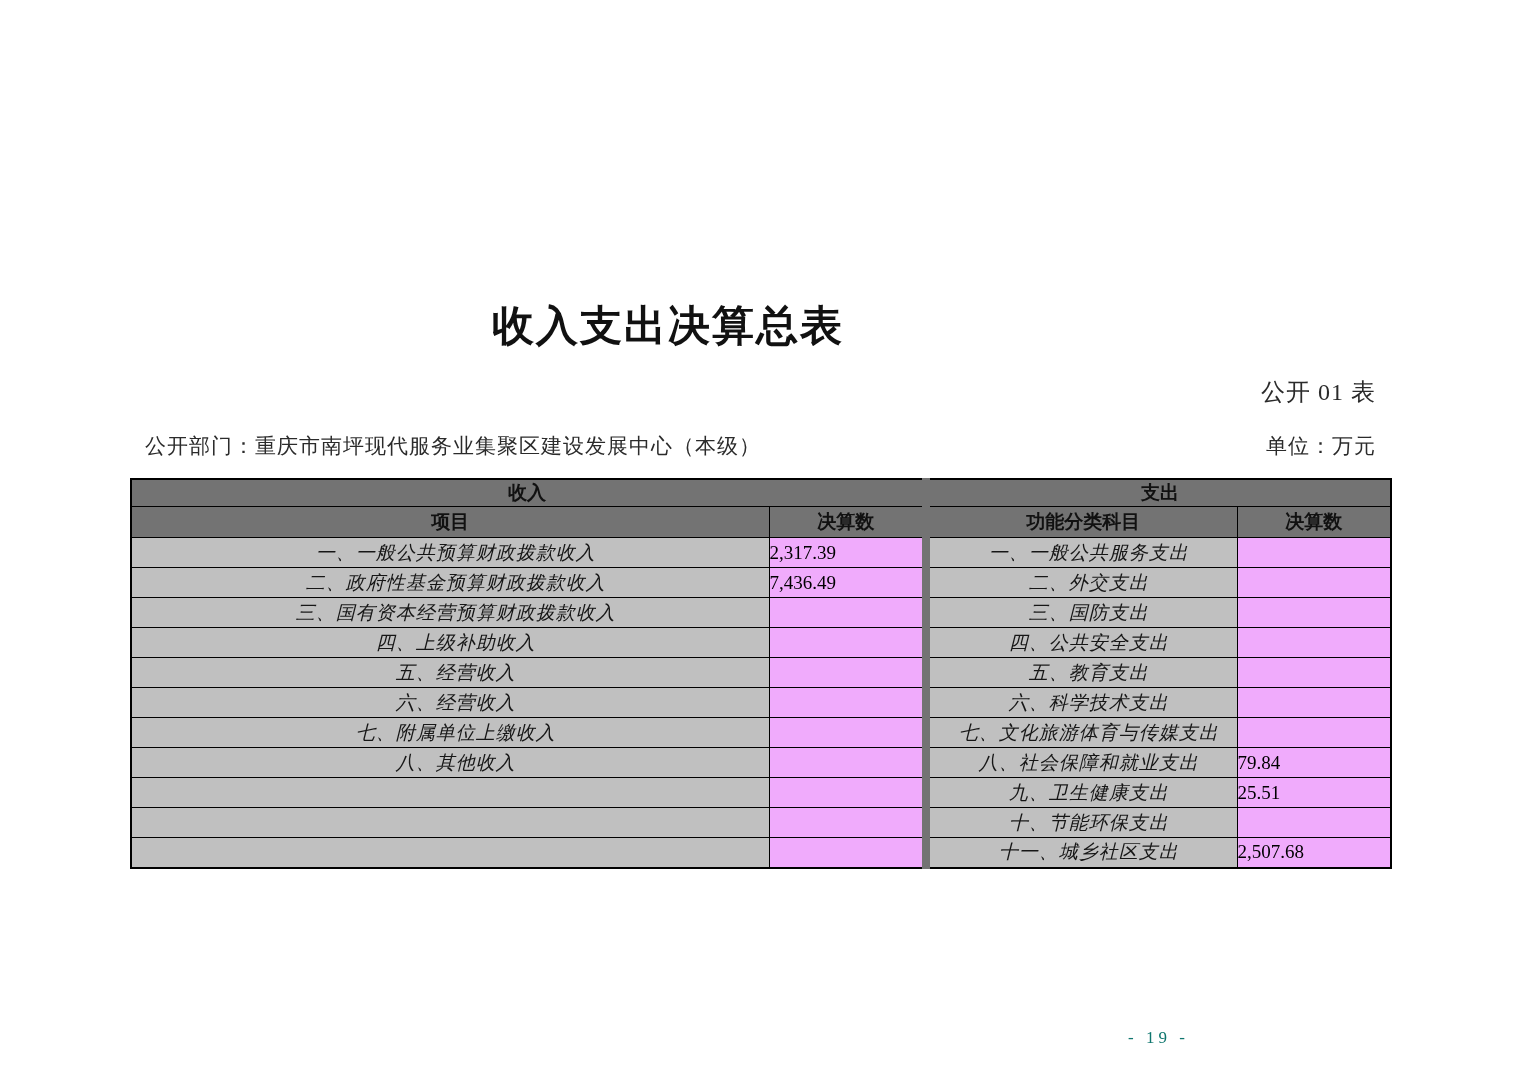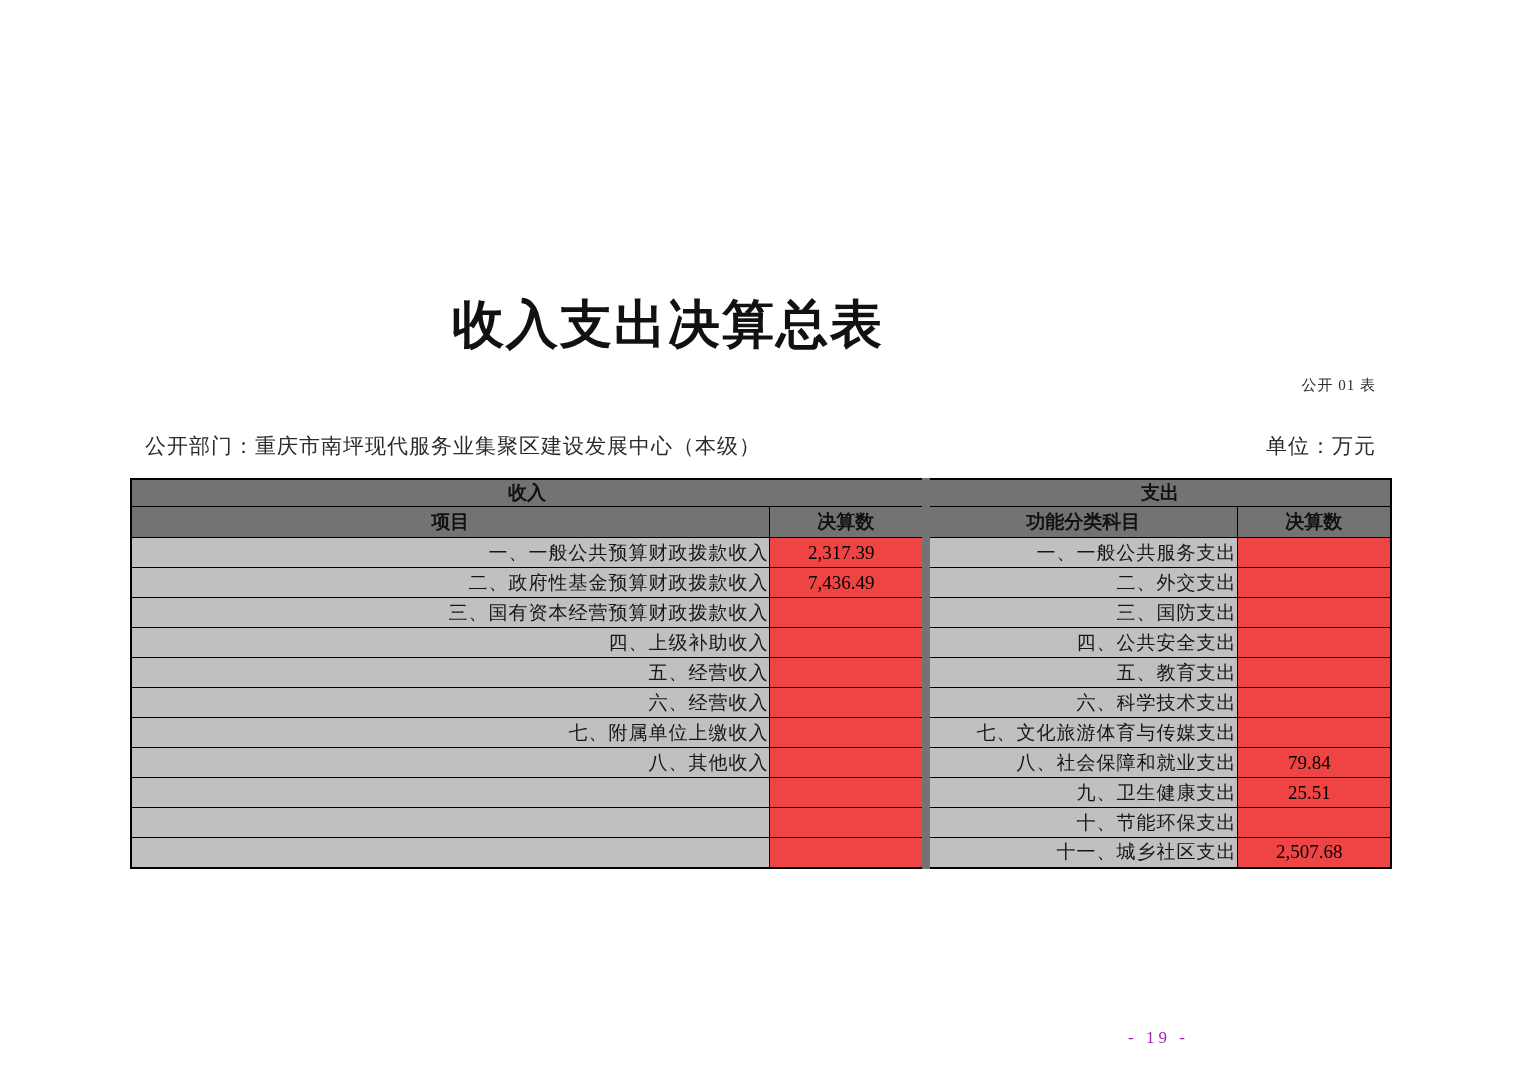--- a/index.html
+++ b/index.html
@@ -6,36 +6,36 @@
   html, body { background: #ffffff; }
   body {
     width: 1520px;
     height: 1074px;
     position: relative;
     font-family: "Liberation Serif", "DejaVu Serif", serif;
     color: #1a1a1a;
   }
   .doc-title {
     position: absolute;
-    top: 290px;
+    top: 298px;
     left: 0;
     width: 1336px;
     text-align: center;
-    font-size: 52px;
+    font-size: 42px;
     font-weight: bold;
     letter-spacing: 2px;
     color: #111111;
   }
   .form-code {
     position: absolute;
     top: 376px;
     left: 130px;
     width: 1246px;
     text-align: right;
-    font-size: 15px;
+    font-size: 24px;
     letter-spacing: 1px;
     color: #2b2b2b;
   }
   .meta-line {
     position: absolute;
     top: 432px;
     left: 130px;
     width: 1260px;
     font-size: 21px;
     letter-spacing: 1px;
@@ -62,39 +62,40 @@
     background: #737373;
     font-weight: bold;
     text-align: center;
     color: #111111;
   }
   .acct-table tr.h1 th { height: 27px; }
   .acct-table tr.h2 th { height: 31px; }
   .acct-table td { height: 30px; }
   .acct-table td.lbl {
     background: #c0c0c0;
-    text-align: right;
+    text-align: center;
     padding-left: 11px;
     letter-spacing: 1px;
     color: #161616;
+    font-style: italic;
   }
   .acct-table td.val {
-    background: #ef4444;
-    text-align: center;
+    background: #f0abfc;
+    text-align: left;
     padding-right: 9px;
     color: #000000;
   }
   .acct-table .div { border-left: 8px solid #737373; }
   .page-number {
     position: absolute;
     top: 1028px;
     left: 1128px;
     font-size: 17px;
     letter-spacing: 4px;
-    color: #a21caf;
+    color: #0f766e;
   }
 </style>
 </head>
 <body>
 
 <div class="doc-title">收入支出决算总表</div>
 <div class="form-code">公开 01 表</div>
 <div class="meta-line">
   <span class="department">公开部门：重庆市南坪现代服务业集聚区建设发展中心（本级）</span>
   <span class="unit">单位：万元</span>

